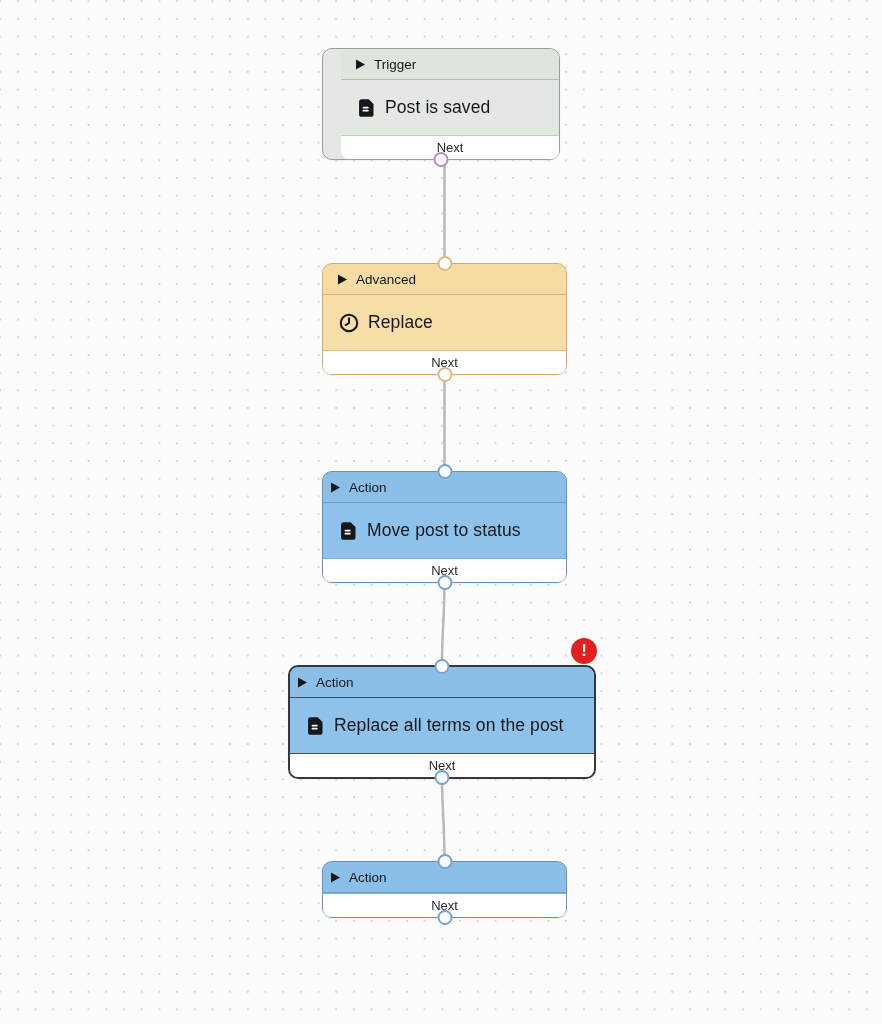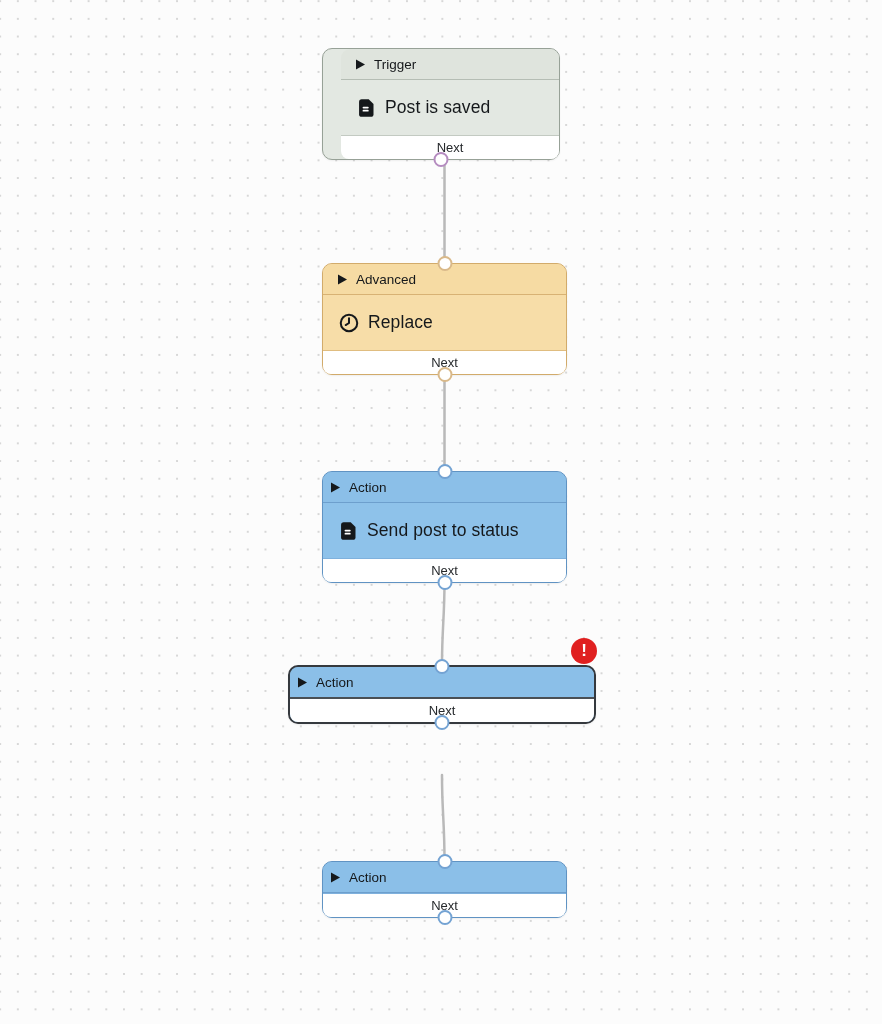--- a/index.html
+++ b/index.html
@@ -169,39 +169,49 @@
       <span>Action</span>
     </div>
     <div class="body">
       <span class="icon">
         <svg width="21" height="22" viewBox="0 0 24 24">
             <path d="M6.5 2h8L20 7.5V19a3 3 0 0 1-3 3H6.5a3 3 0 0 1-3-3V5a3 3 0 0 1 3-3z" fill="#15181b"></path>
             <rect x="7.5" y="10.5" width="7" height="2" rx="1" fill="#fff"></rect>
             <rect x="7.5" y="14" width="7" height="2" rx="1" fill="#fff"></rect>
           </svg>
       </span>
-      <span>Send post to status</span>
+      <span>Move post to status</span>
     </div>
     <div class="footer">
       <span>Next</span>
     </div>
     <div class="port bottom ring-blue"></div>
   </div>
 
   <div class="node action selected node-4">
     <div class="error-badge">!</div>
     <div class="port top ring-blue"></div>
     <div class="header">
       <span class="icon">
         <svg width="9" height="11" viewBox="0 0 9 11">
             <polygon points="0,0.5 9,5.5 0,10.5" fill="#15181b"></polygon>
           </svg>
       </span>
       <span>Action</span>
     </div>
+    <div class="body">
+      <span class="icon">
+        <svg width="21" height="22" viewBox="0 0 24 24">
+            <path d="M6.5 2h8L20 7.5V19a3 3 0 0 1-3 3H6.5a3 3 0 0 1-3-3V5a3 3 0 0 1 3-3z" fill="#15181b"></path>
+            <rect x="7.5" y="10.5" width="7" height="2" rx="1" fill="#fff"></rect>
+            <rect x="7.5" y="14" width="7" height="2" rx="1" fill="#fff"></rect>
+          </svg>
+      </span>
+      <span>Replace all terms on the post</span>
+    </div>
     <div class="footer">
       <span>Next</span>
     </div>
     <div class="port bottom ring-blue"></div>
   </div>
 
   <div class="node action node-5">
     <div class="port top ring-blue"></div>
     <div class="header">
       <span class="icon">

